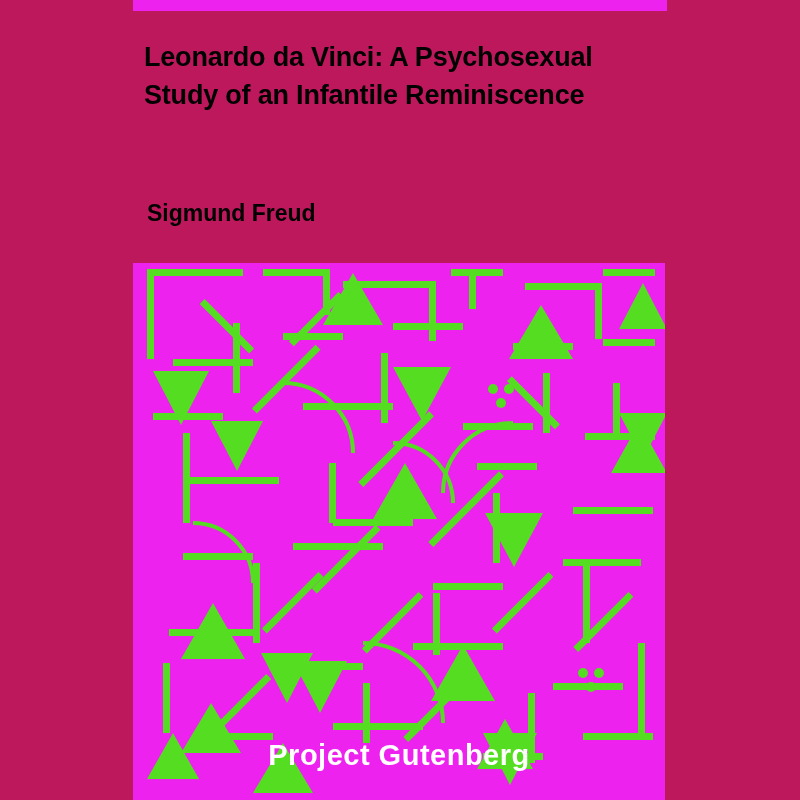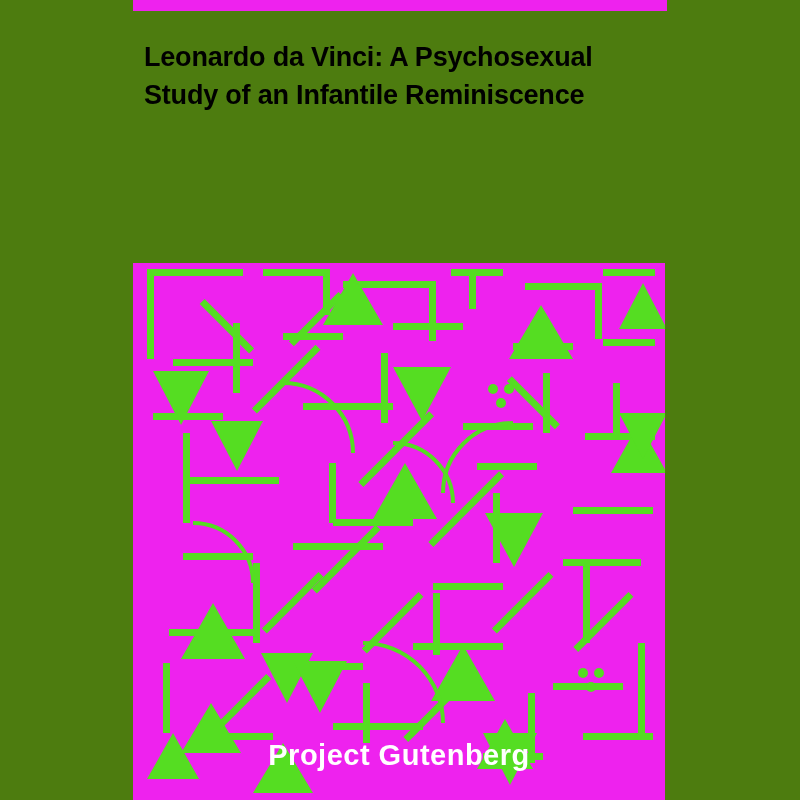--- a/index.html
+++ b/index.html
@@ -10,21 +10,21 @@
   body {
     width: 800px;
     height: 800px;
     font-family: "Liberation Sans", sans-serif;
     overflow: hidden;
   }
   .cover {
     position: relative;
     width: 800px;
     height: 800px;
-    background: #4d7c0f;
+    background: #be185d;
   }
   
   .top-bar {
     position: absolute;
     left: 133px;
     top: 0;
     width: 534px;
     height: 11px;
     background: #ee22ee;
   }
@@ -75,20 +75,21 @@
 </style>
 </head>
 <body>
 
 <div class="cover">
 
   <div class="top-bar"></div>
 
   <div class="title">Leonardo da Vinci: A Psychosexual Study of an Infantile Reminiscence</div>
 
+  <div class="author">Sigmund Freud</div>
 
   <div class="art">
     <svg width="534" height="537" viewBox="0 0 534 537" xmlns="http://www.w3.org/2000/svg">
       <g fill="#55dd22" stroke="none">
 
         <rect x="14" y="6" width="96" height="7"></rect>
         <rect x="130" y="6" width="60" height="7"></rect>
         <rect x="210" y="18" width="86" height="7"></rect>
         <rect x="318" y="6" width="52" height="7"></rect>
         <rect x="392" y="20" width="70" height="7"></rect>

